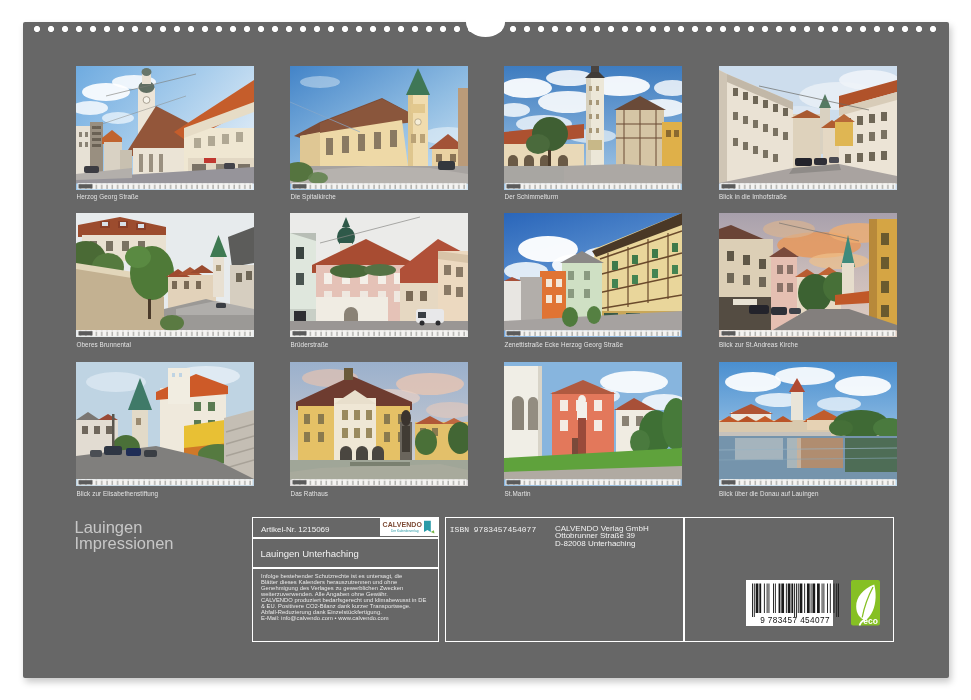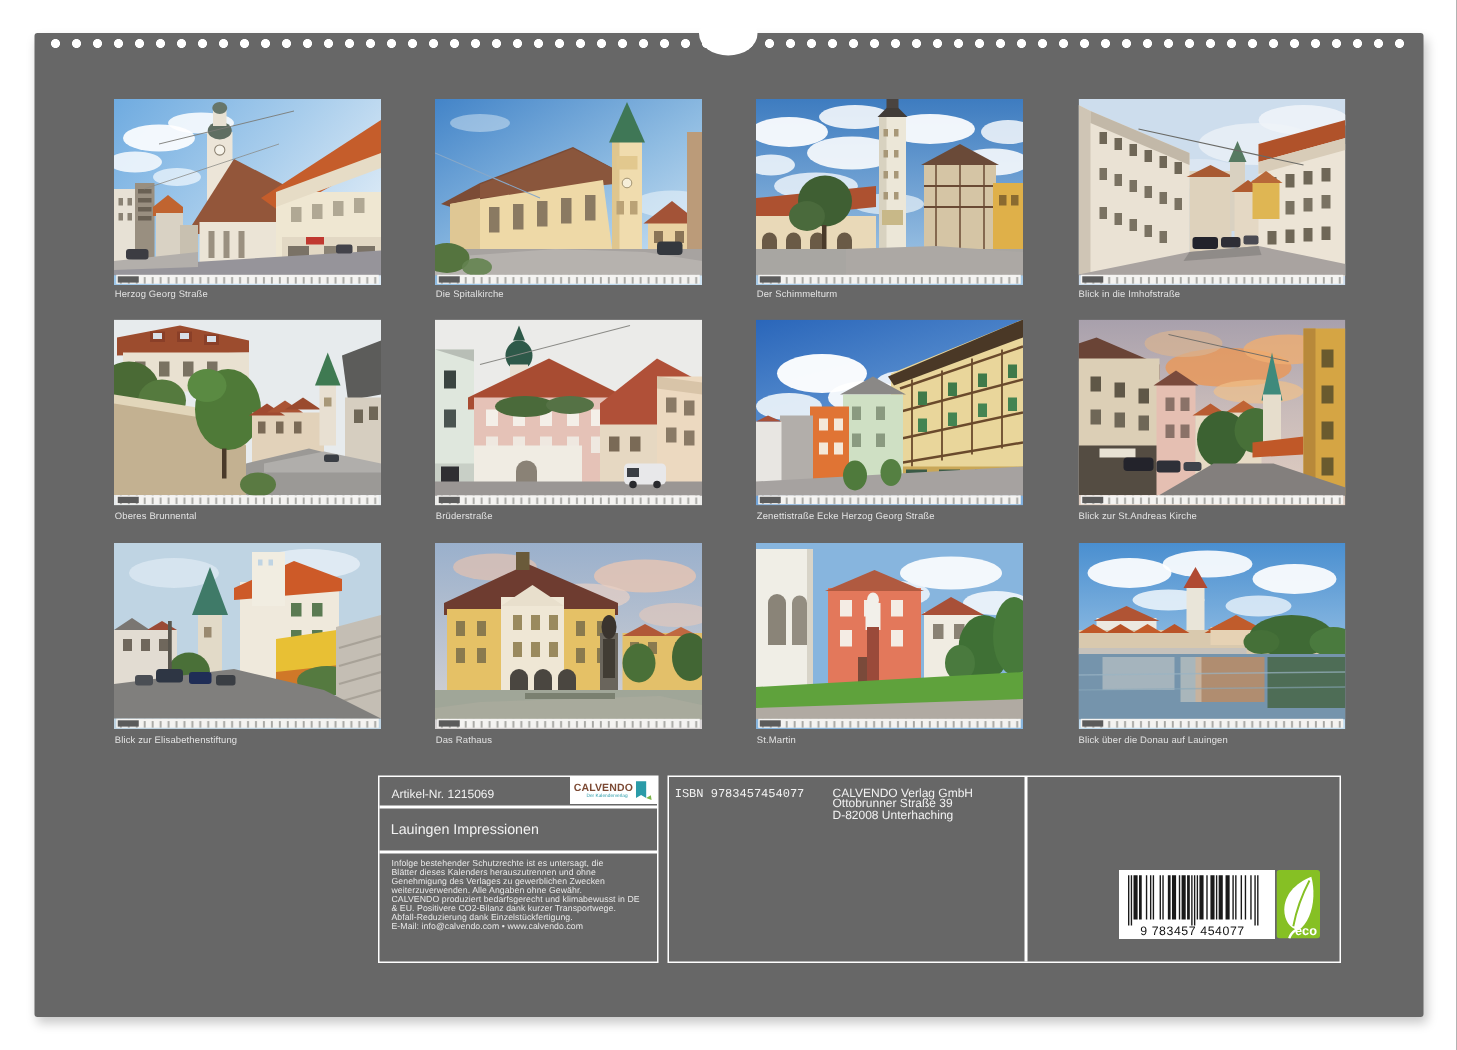--- a/index.html
+++ b/index.html
@@ -10,21 +10,21 @@
 .ph{position:absolute;width:178px;height:124px;overflow:hidden;}
 .cap{position:absolute;font-size:6.3px;color:#e3e3e3;white-space:nowrap;letter-spacing:0.1px;}
 .title{position:absolute;left:51.5px;top:498px;font-size:16.5px;line-height:15.8px;color:#c7c7c7;}
 .boxA{position:absolute;left:228.5px;top:494.5px;width:185.5px;height:123.2px;border:1.8px solid #fff;}
 .boxB{position:absolute;left:422px;top:494.5px;width:447px;height:123px;border:1.8px solid #fff;}
 .hline{position:absolute;left:0;width:100%;height:1.8px;background:#fff;}
 .vline{position:absolute;top:0;width:1.8px;height:100%;background:#fff;}
 .t8{font-size:8px;color:#f2f2f2;position:absolute;}
 .legal{position:absolute;left:8.5px;top:55.5px;font-size:5.8px;line-height:5.98px;color:#e9e9e9;width:175px;letter-spacing:0.05px;}
 .logo{position:absolute;left:127.5px;top:0.8px;width:58px;height:17.6px;background:#fff;}
-.bars{position:absolute;left:300px;top:62.5px;width:104px;height:45.5px;background:#fff;}
+.bars{position:absolute;left:300px;top:62.5px;width:87px;height:45.5px;background:#fff;}
 .eco{position:absolute;left:404.5px;top:62.5px;width:29px;height:45.5px;font-weight:bold;}
 </style>
 </head>
 <body>
 <div class="page">
   <div class="holes"></div>
   <div class="notch"></div>
 
   <div class="ph" id="p1" style="left:53px;top:43.5px;"><svg width="178" height="124" viewBox="0 0 178 124" xmlns="http://www.w3.org/2000/svg">
         <defs>
@@ -619,33 +619,34 @@
   <div class="cap" style="left:696px;top:171px;">Blick in die Imhofstraße</div>
   <div class="cap" style="left:53.5px;top:319px;">Oberes Brunnental</div>
   <div class="cap" style="left:267.5px;top:319px;">Brüderstraße</div>
   <div class="cap" style="left:481.5px;top:319px;">Zenettistraße Ecke Herzog Georg Straße</div>
   <div class="cap" style="left:696px;top:319px;">Blick zur St.Andreas Kirche</div>
   <div class="cap" style="left:53.5px;top:467.5px;">Blick zur Elisabethenstiftung</div>
   <div class="cap" style="left:267.5px;top:467.5px;">Das Rathaus</div>
   <div class="cap" style="left:481.5px;top:467.5px;">St.Martin</div>
   <div class="cap" style="left:696px;top:467.5px;">Blick über die Donau auf Lauingen</div>
 
+  <div class="title">Lauingen<br>Impressionen</div>
 
   <div class="boxA">
     <div class="hline" style="top:19.5px;"></div>
     <div class="hline" style="top:49.3px;"></div>
     <div class="t8" style="left:8.5px;top:7.5px;">Artikel-Nr. 1215069</div>
     <div class="logo" id="logo"><svg width="58" height="17.6" viewBox="0 0 58 17.6" xmlns="http://www.w3.org/2000/svg">
           <rect width="58" height="17.6" fill="#ffffff"></rect>
           <text x="2.5" y="9.4" font-family="Liberation Sans, sans-serif" font-size="7" font-weight="bold" fill="#7c4a34" letter-spacing="0.1">CALVENDO</text>
           <text x="11" y="13.6" font-family="Liberation Sans, sans-serif" font-size="3.2" fill="#2a9ba8">Der Kalenderverlag</text>
           <path d="M44,2.8 L50.8,2.8 L50.8,14 L47.4,12 L44,14 Z" fill="#2a9ba8"></path>
           <path d="M50.8,14 L54.4,15.4 L53.9,12.2 Z" fill="#7ab648"></path>
         </svg></div>
-    <div style="position:absolute;left:8px;top:30.5px;font-size:9.5px;color:#f2f2f2;">Lauingen Impressionen</div>
+    <div style="position:absolute;left:8px;top:30.5px;font-size:9.5px;color:#f2f2f2;">Lauingen Unterhaching</div>
     <div class="legal">Infolge bestehender Schutzrechte ist es untersagt, die<br>Blätter dieses Kalenders herauszutrennen und ohne<br>Genehmigung des Verlages zu gewerblichen Zwecken<br>weiterzuverwenden. Alle Angaben ohne Gewähr.<br>CALVENDO produziert bedarfsgerecht und klimabewusst in DE<br>&amp; EU. Positivere CO2-Bilanz dank kurzer Transportwege.<br>Abfall-Reduzierung dank Einzelstückfertigung.<br>E-Mail: info@calvendo.com • www.calvendo.com</div>
   </div>
 
   <div class="boxB">
     <div class="vline" style="left:237px;"></div>
     <div class="t8" style="left:3.8px;top:7.5px;font-family:Liberation Mono, monospace;">ISBN 9783457454077</div>
     <div class="t8" style="left:109px;top:7.5px;line-height:7.45px;">CALVENDO Verlag GmbH<br>Ottobrunner Straße 39<br>D-82008 Unterhaching</div>
     <div class="bars" id="bars"><svg width="99" height="45.5" viewBox="0 0 99 45.5" xmlns="http://www.w3.org/2000/svg">
           <rect x="6.00" y="3.5" width="0.92" height="33.5" fill="#1a1a1a"></rect>
           <rect x="7.83" y="3.5" width="0.92" height="33.5" fill="#1a1a1a"></rect>

